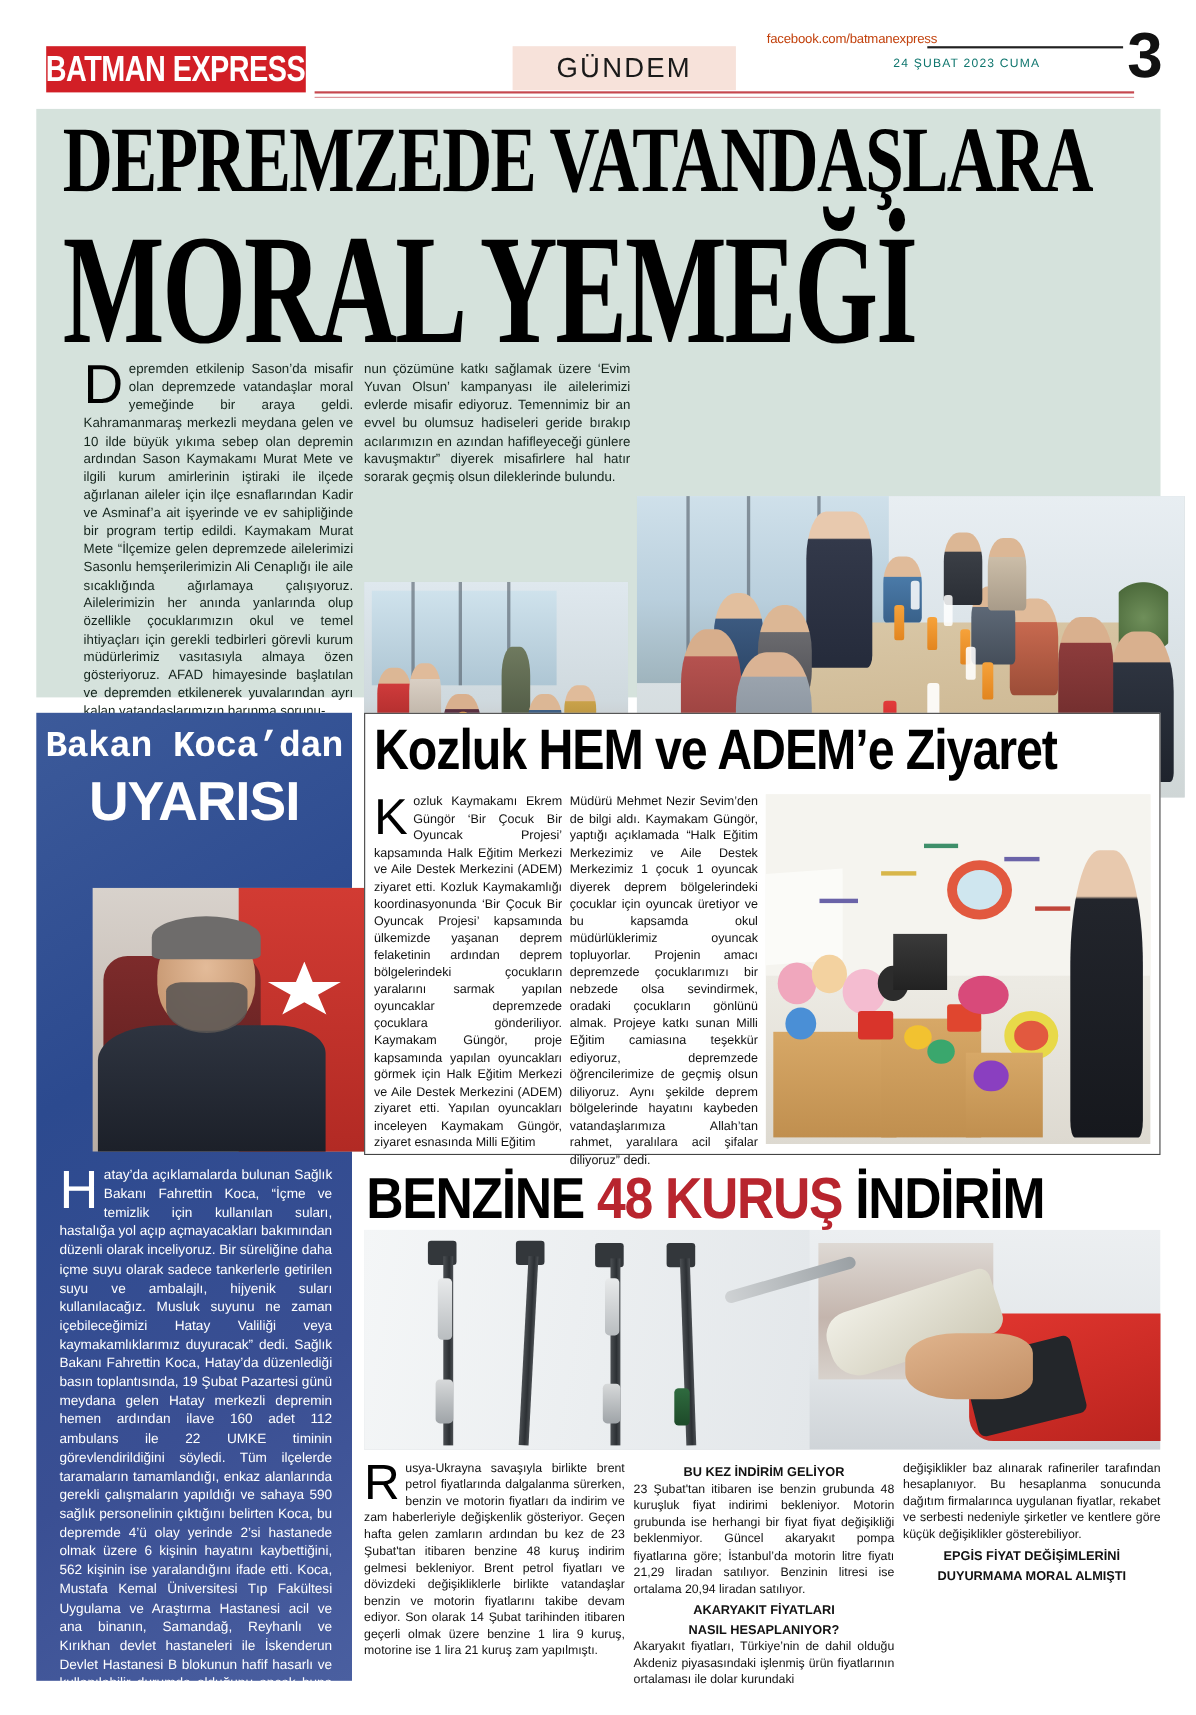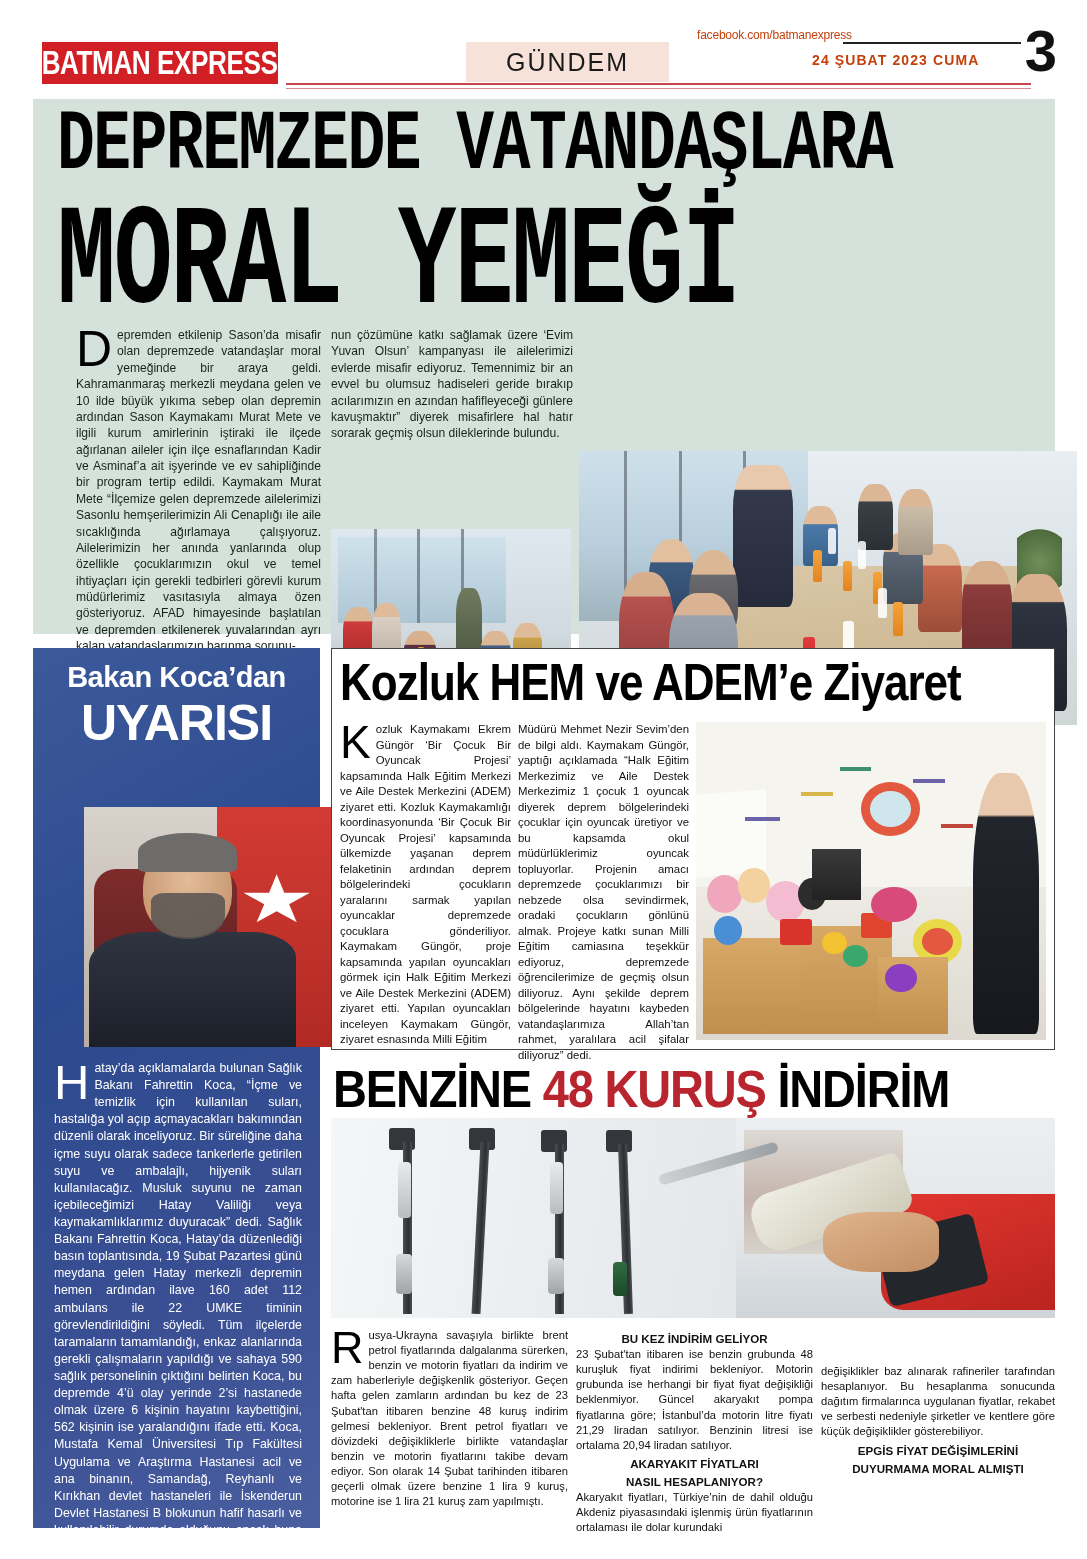--- a/index.html
+++ b/index.html
@@ -35,21 +35,21 @@
   .section-tab span {
     font-size: 25px; color: #1a1a1a; letter-spacing: 2px;
     font-family: "Liberation Sans", sans-serif;
   }
   .fb-line {
     position: absolute; left: 697px; top: 28px;
     font-size: 12px; color: #c2410c; letter-spacing: -0.2px;
   }
   .date-line {
     position: absolute; left: 812px; top: 52px;
-    font-size: 14px; color: #c2410c; letter-spacing: 1.1px; font-weight: bold;
+    font-size: 11px; color: #0f766e; letter-spacing: 1.1px;
   }
   .page-num {
     position: absolute; right: 30px; top: 22px;
     font-size: 58px; font-weight: bold; color: #111; line-height: 1;
     font-family: "Liberation Sans", sans-serif;
   }
   .rule-thick {
     position: absolute; left: 286px; top: 83px; width: 745px; height: 2px; background: #c6484f;
   }
   .rule-thin {
@@ -61,21 +61,21 @@
 
   
   .lead {
     position: absolute; left: 33px; top: 99px;
     width: 1022px; height: 535px;
     background: #d5e2dc;
   }
   .lead-hl {
     position: absolute; left: 24px; top: 10px; width: 980px;
     color: #000; font-weight: bold; line-height: 0.88;
-    font-family: Liberation Mono, monospace;
+    font-family: Liberation Serif, serif;
   }
   .hl1 { font-size: 63px; letter-spacing: -1.5px; transform: scaleY(1.35); transform-origin: left top; display:block; }
   .hl2 { font-size: 98px; letter-spacing: -2px; transform: scaleY(1.45); transform-origin: left top; display:block; margin-top: 38px;}
 
   .lead-col1 {
     position: absolute; left: 43px; top: 228px; width: 245px;
     font-size: 12.1px; line-height: 1.355; text-align: justify;
     color: #14241c;
   }
   .lead-col2 {
@@ -93,21 +93,21 @@
   .lead-ph-small { left: 298px; top: 430px; width: 240px; height: 196px; }
   .lead-ph-big { left: 546px; top: 352px; width: 498px; height: 274px; }
 
   
   .blue-col {
     position: absolute; left: 33px; top: 648px;
     width: 287px; height: 880px;
     background: linear-gradient(150deg, #3c5a9a 0%, #2c4a8f 35%, #3a4f93 70%, #4a5fa0 100%);
   }
   .blue-hl { position: absolute; left: 0; top: 12px; width: 287px; text-align: center; color: #fff; }
-  .bh1 { font-size: 29px; font-weight: bold; letter-spacing: -0.5px; line-height: 1.18; display:block;}
+  .bh1 { font-size: 33px; font-weight: bold; letter-spacing: -0.5px; line-height: 1.18; display:block;font-family:Liberation Mono, monospace;}
   .bh2 { font-size: 31px; font-weight: bold; letter-spacing: -0.5px; line-height: 1.18; display:block;}
   .bh3 { font-size: 50px; font-weight: bold; letter-spacing: -1px; line-height: 1.08; display:block; margin-top: 2px;}
   .koca-ph { position: absolute; left: 51px; top: 159px; width: 247px; height: 240px; overflow:hidden;}
   .blue-body {
     position: absolute; left: 21px; top: 412px; width: 248px;
     color: #fff; font-size: 12.4px; line-height: 1.38; text-align: justify;
   }
   .blue-body .dropcap { color: #fff; font-size: 49px; }
 
   
@@ -133,21 +133,21 @@
     position: absolute; left: 333px; top: 1058px; width: 724px;
     font-size: 47px; font-weight: bold; letter-spacing: -1.2px;
     white-space: nowrap; transform: scaleY(1.12); transform-origin: left top;
     font-family: "Liberation Sans", sans-serif; color: #000;
   }
   .benzin-hl .red { color: #b8252e; }
   .benzin-ph { position: absolute; left: 331px; top: 1118px; width: 724px; height: 200px; overflow:hidden;}
   .bz-c { position: absolute; top: 1328px; font-size: 11.2px; line-height: 1.35; text-align: justify; color:#111; }
   .bz-c1 { left: 331px; width: 237px; }
   .bz-c2 { left: 576px; width: 237px; }
-  .bz-c3 { left: 821px; width: 234px; margin-top: 36px; }
+  .bz-c3 { left: 821px; width: 234px; }
   .bz-c1 .dropcap { font-size: 45px; }
   .sub-hd { display:block; text-align:center; font-weight:bold; font-size:11.6px; line-height:1.3; margin: 3px 0 1px; }
 
   
   .img-inner { position:absolute; inset:0; }
 
   
   .rest-bg { background: linear-gradient(180deg,#e8eef2 0%, #dde5ea 40%, #cfd6d6 100%); }
   .rest-window { position:absolute; left:0; top:0; width:46%; height:62%;
     background: linear-gradient(180deg,#cfe0ea 0%, #b9cfdd 55%, #9fb4bd 100%);}

